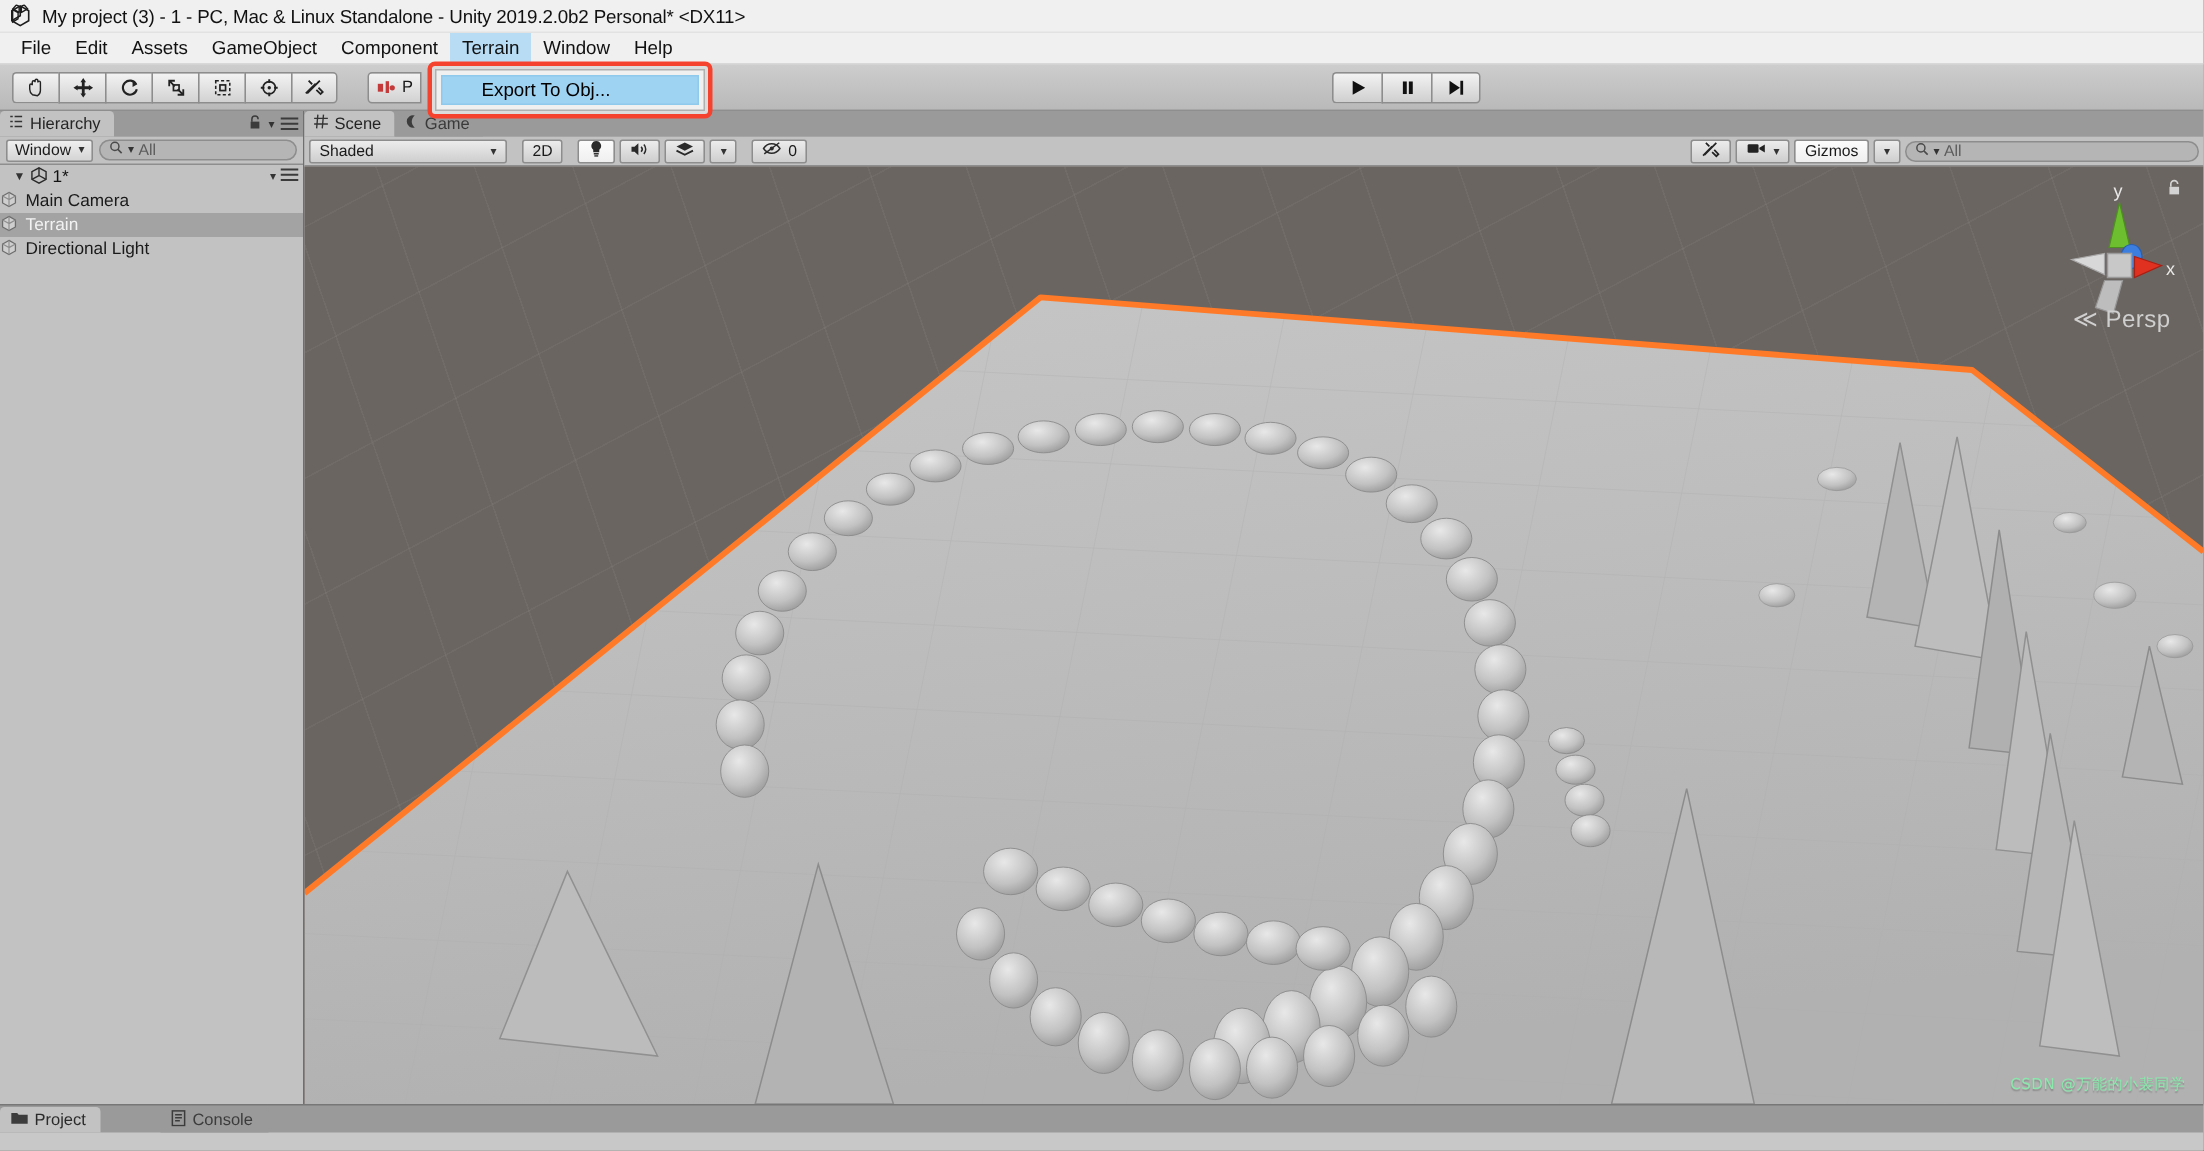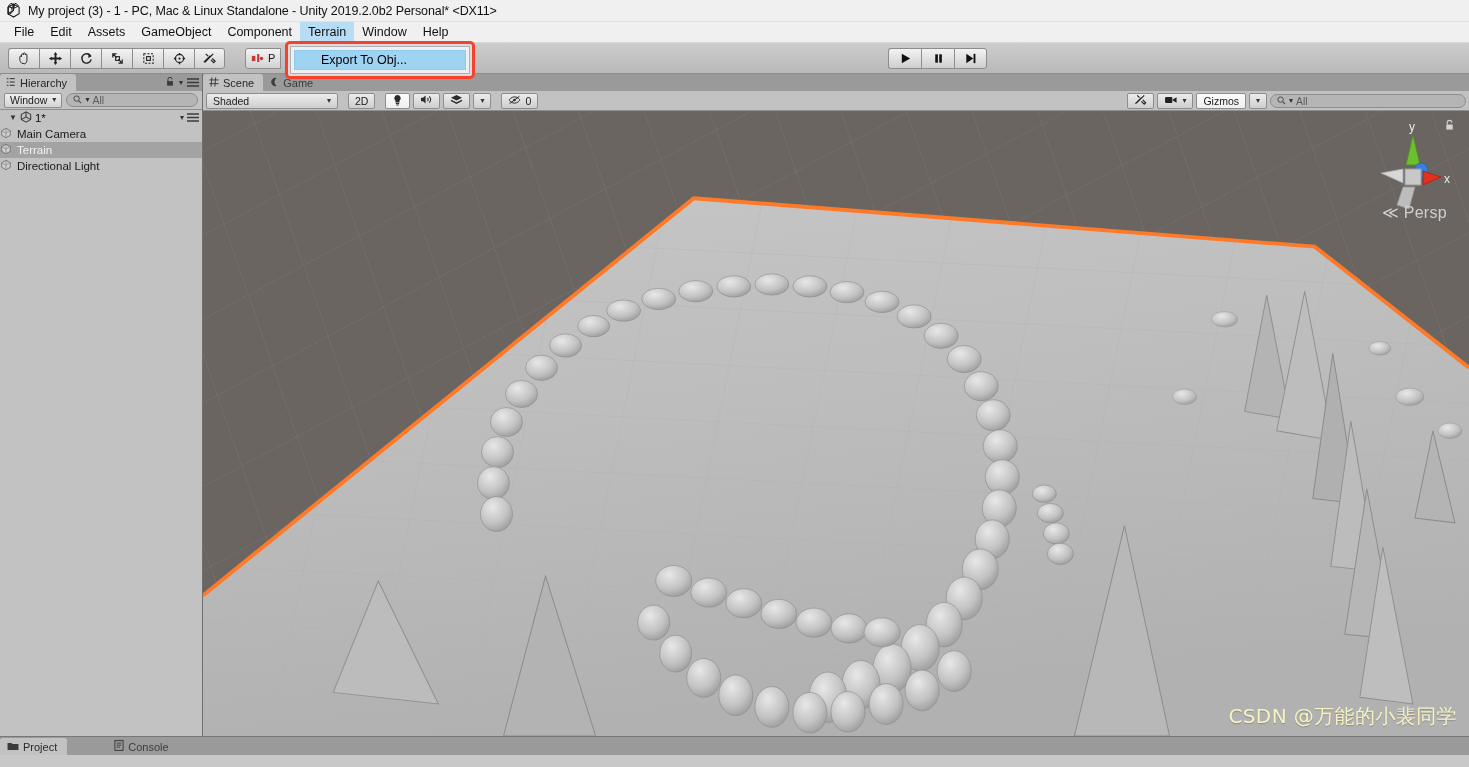--- a/index.html
+++ b/index.html
@@ -213,21 +213,21 @@
 
   .persp-gizmo { position: absolute; right: 8px; top: 2px; width: 96px; height: 106px; }
   .persp-label {
     position: absolute; right: 22px; top: 92px;
     font-size: 16px; color: #cfcfcf; letter-spacing: 0.3px;
   }
   .gizmo-lock { position: absolute; right: 14px; top: 8px; }
 
   .watermark {
     position: absolute; right: 12px; bottom: 6px;
-    font-size: 20px; color: #fef9c3; opacity: 0.92;
+    font-size: 10px; color: #86efac; opacity: 0.92;
     font-family: "DejaVu Sans", sans-serif;
     letter-spacing: 0.4px;
     text-shadow: 0 1px 1px rgba(0,0,0,0.25);
     pointer-events: none;
   }
 
   
   .bottombar {
     height: 19px; background: #9a9a9a;
     display: flex; align-items: flex-end;

